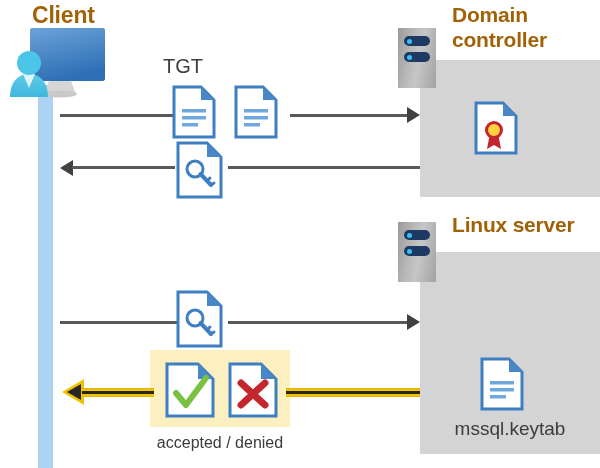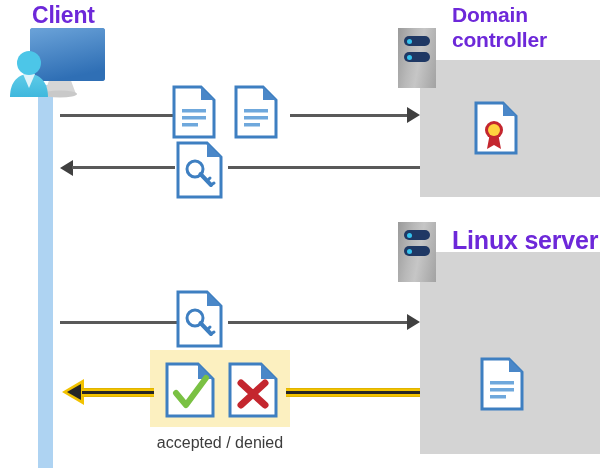--- a/index.html
+++ b/index.html
@@ -15,21 +15,21 @@
     width: 600px;
     height: 468px;
     background: #ffffff;
     overflow: hidden;
   }
   .abs { position: absolute; }
 
   
   .title-bold {
     font-weight: bold;
-    color: #6d28d9;
+    color: #a16207;
     letter-spacing: -0.2px;
   }
   .doc-label {
     color: #3c3c3c;
     font-size: 19px;
     text-align: center;
   }
 
   
   .lifeline {
@@ -186,38 +186,40 @@
 
   <div class="abs server-icon" style="left:398px; top:222px;">
     <div class="server-bar" style="top:8px;">
         <div class="server-dot"></div>
       </div>
     <div class="server-bar" style="top:24px;">
         <div class="server-dot"></div>
       </div>
   </div>
 
-  <div class="abs title-bold" style="left:452px; top:226px; font-size:25px;">Linux server</div>
+  <div class="abs title-bold" style="left:452px; top:213px; font-size:21px;">Linux server</div>
 
 
   <div class="abs" style="left:480px; top:357px;">
     <svg width="44" height="54" viewBox="0 0 44 54">
       <path d="M2 2 H29 L42 15 V52 H2 Z" fill="#ffffff" stroke="#3e7fc1" stroke-width="3"></path>
       <path d="M29 2 L42 15 H29 Z" fill="#4a87c8"></path>
       <rect x="10" y="24" width="24" height="3.5" fill="#6fa8dc"></rect>
       <rect x="10" y="31" width="24" height="3.5" fill="#6fa8dc"></rect>
       <rect x="10" y="38" width="16" height="3.5" fill="#6fa8dc"></rect>
     </svg>
   </div>
 
+  <div class="abs doc-label" style="left:430px; top:418px; width:160px;">mssql.keytab</div>
 
   <div class="abs conn" style="left:60px; top:114px; width:115px;"></div>
   <div class="abs conn" style="left:290px; top:114px; width:118px;"></div>
   <div class="abs arrow-right" style="left:407px; top:107px;"></div>
 
+  <div class="abs doc-label" style="left:153px; top:55px; width:60px; font-size:20px;">TGT</div>
   <div class="abs" style="left:172px; top:85px;">
     <svg width="44" height="54" viewBox="0 0 44 54">
       <path d="M2 2 H29 L42 15 V52 H2 Z" fill="#ffffff" stroke="#3e7fc1" stroke-width="3"></path>
       <path d="M29 2 L42 15 H29 Z" fill="#4a87c8"></path>
       <rect x="10" y="24" width="24" height="3.5" fill="#6fa8dc"></rect>
       <rect x="10" y="31" width="24" height="3.5" fill="#6fa8dc"></rect>
       <rect x="10" y="38" width="16" height="3.5" fill="#6fa8dc"></rect>
     </svg>
   </div>
 

